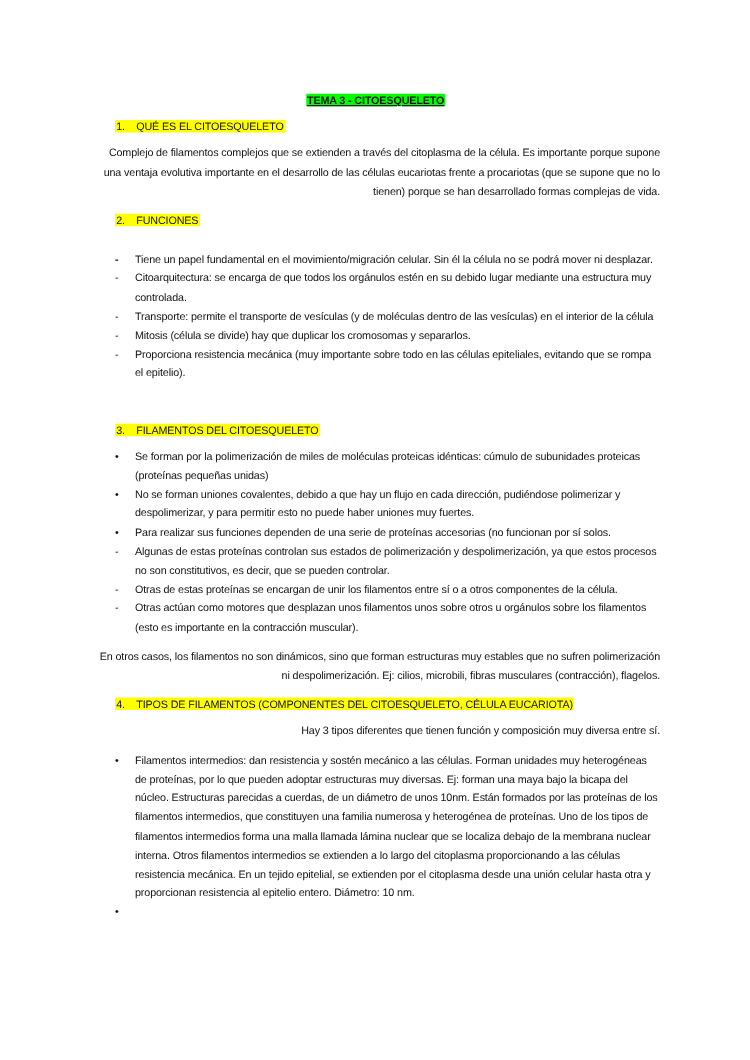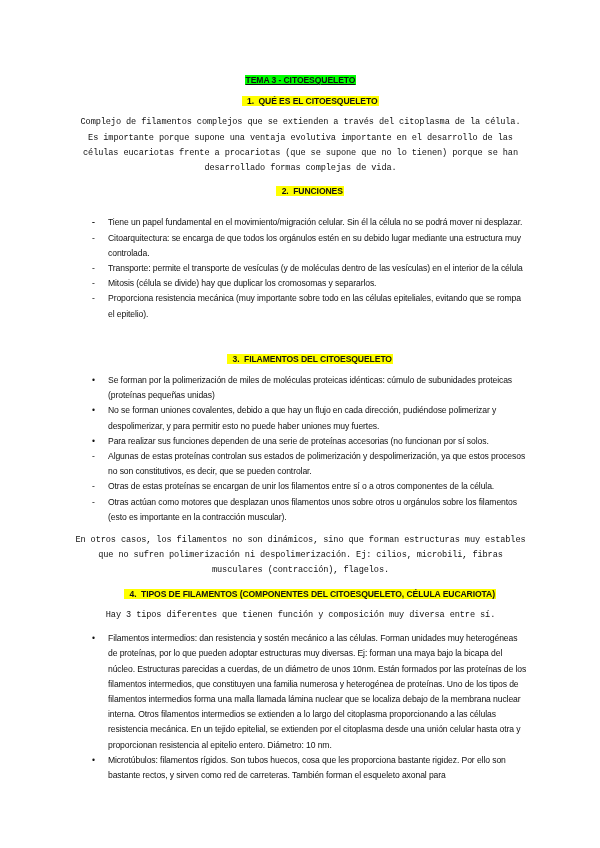--- a/index.html
+++ b/index.html
@@ -2,23 +2,23 @@
 <html><head>
 <meta charset="utf-8">
 <style>
   html, body { margin:0; padding:0; background:#ffffff; }
   body { width:600px; height:848px; position:relative; overflow:hidden;
          font-family:"Liberation Sans", sans-serif; color:#111; }
   .page { position:absolute; left:73px; top:73px; width:455px; font-size:8.6px; line-height:15.2px; letter-spacing:-0.1px; }
   .title { text-align:center; font-weight:bold; margin:0 0 6px 0;text-decoration:underline; }
   .hl-green { background:#00ff00; padding:0 1px; }
   .hl-yellow { background:#ffff00; padding:0 1px; }
-  .heading { font-weight:bold; margin:0 0 6px 19px;text-align:center; }
+  .heading { font-weight:normal; margin:0 0 6px 19px; }
   .heading .num { display:inline-block; width:16px; }
-  .para { margin:0 0 8px 0; text-align:center;font-family:Liberation Mono, monospace; }
+  .para { margin:0 0 8px 0; text-align:right; }
   ul.list { list-style:none; margin:0 0 8px 0; padding:0; }
   ul.list li { position:relative; padding-left:35px; }
   ul.list li .mk { position:absolute; left:19px; top:0; width:10px; }
   .gap-lg { height:22px; }
 </style>
 </head>
 <body>
 
 <div class="page">
 
@@ -59,16 +59,16 @@
     <li><span class="mk">-</span><span>Otras actúan como motores que desplazan unos filamentos unos sobre otros u orgánulos sobre los filamentos (esto es importante en la contracción muscular).</span></li>
   </ul>
   <p class="para">En otros casos, los filamentos no son dinámicos, sino que forman estructuras muy estables que no sufren polimerización ni despolimerización. Ej: cilios, microbili, fibras musculares (contracción), flagelos.</p>
 
   <div class="heading">
     <span class="hl-yellow"><span class="num">4.</span><span>TIPOS DE FILAMENTOS (COMPONENTES DEL CITOESQUELETO, CÉLULA EUCARIOTA)</span></span>
   </div>
   <p class="para">Hay 3 tipos diferentes que tienen función y composición muy diversa entre sí.</p>
   <ul class="list">
     <li><span class="mk">•</span><span>Filamentos intermedios: dan resistencia y sostén mecánico a las células. Forman unidades muy heterogéneas de proteínas, por lo que pueden adoptar estructuras muy diversas. Ej: forman una maya bajo la bicapa del núcleo. Estructuras parecidas a cuerdas, de un diámetro de unos 10nm. Están formados por las proteínas de los filamentos intermedios, que constituyen una familia numerosa y heterogénea de proteínas. Uno de los tipos de filamentos intermedios forma una malla llamada lámina nuclear que se localiza debajo de la membrana nuclear interna. Otros filamentos intermedios se extienden a lo largo del citoplasma proporcionando a las células resistencia mecánica. En un tejido epitelial, se extienden por el citoplasma desde una unión celular hasta otra y proporcionan resistencia al epitelio entero. Diámetro: 10 nm.</span></li>
-    <li><span class="mk">•</span><span>Microtúbulos: filamentos rígidos. Son tubos huecos, cosa que les proporciona bastante rigidez. Por ello son bastante rectos, y sirven como red de carreteras. También forman el esqueleto axonal para</span></li>
+    <li><span class="mk">•</span></li>
   </ul>
 
 </div>
 
 </body></html>

